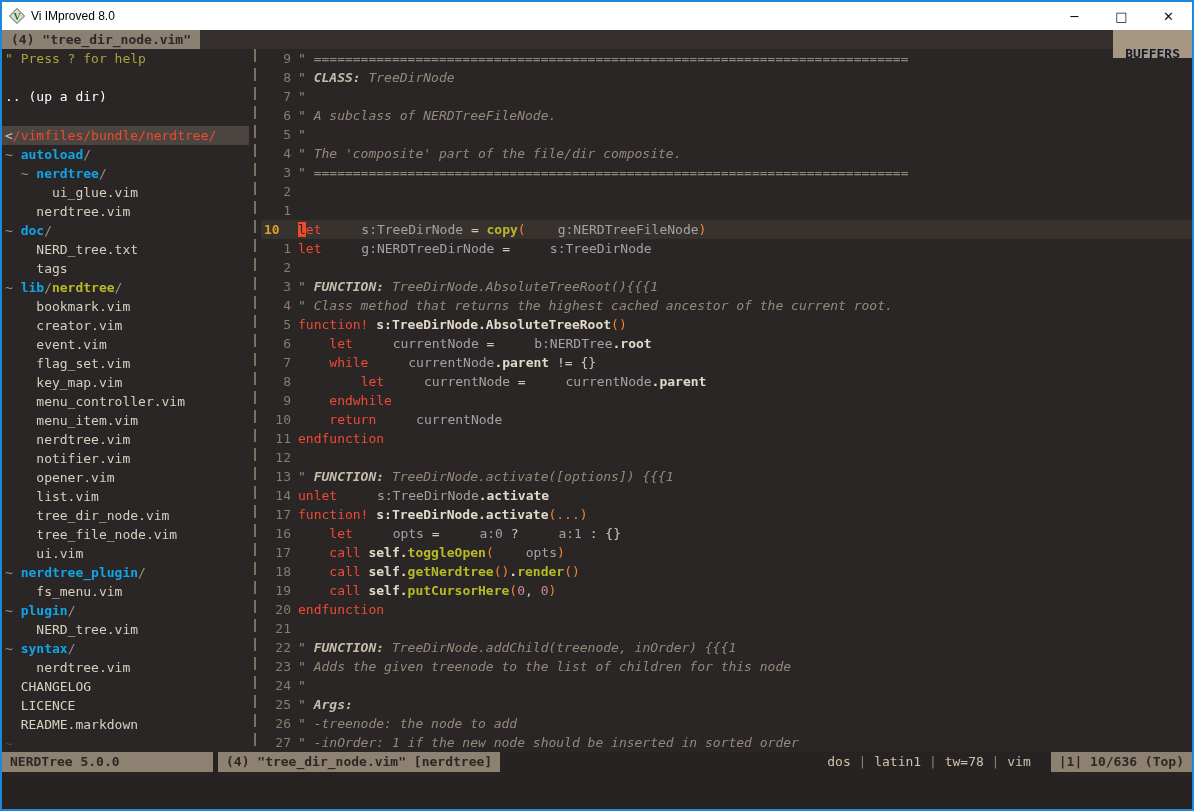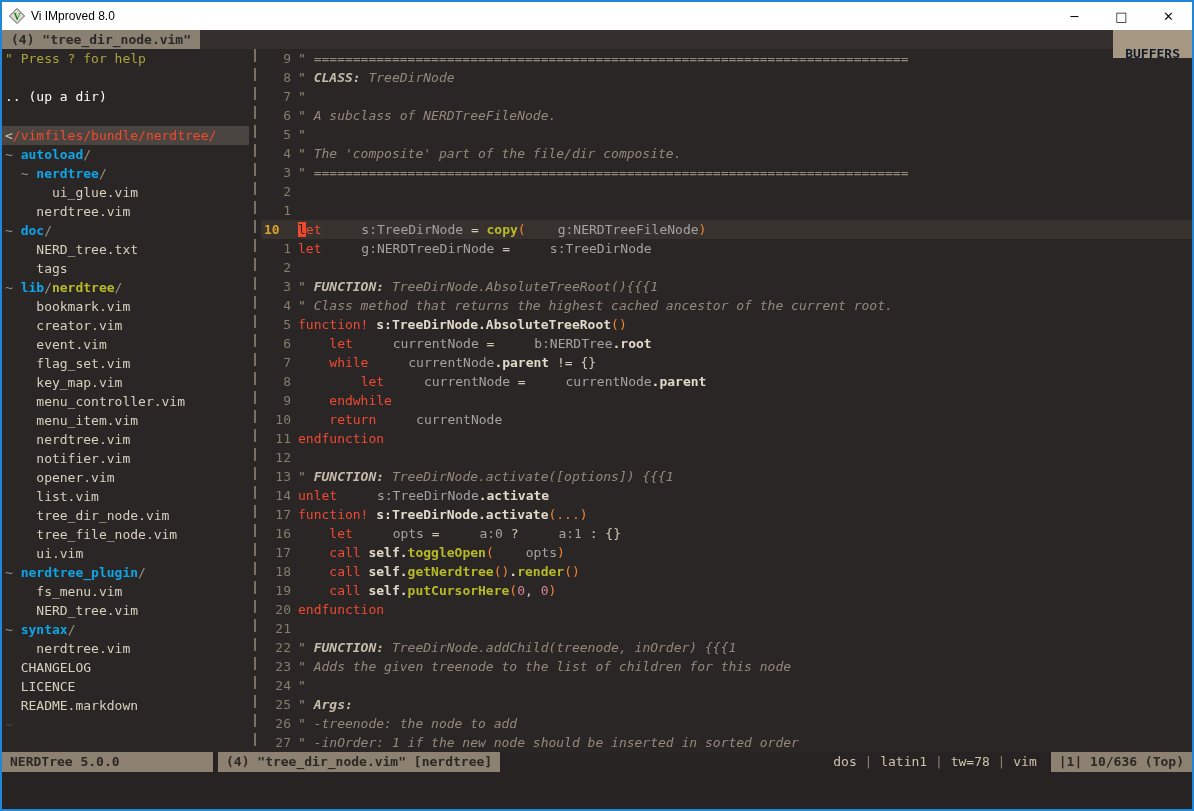--- a/index.html
+++ b/index.html
@@ -57,21 +57,21 @@
   .s-punct{color:#9b9082;}
   .s-root{color:#f14a2d;}
   .s-rootpunct{color:#d2c9b6;}
   .s-emptytilde{color:#4e4945;}
   
   .statusbar{height:20px;flex:none;display:flex;background:#262322;
     font-size:13px;line-height:20px;white-space:pre;}
   .seg-tan{background:#8d8272;color:#2b2723;font-weight:bold;padding:0 8px;box-sizing:border-box;}
   .nt-seg{width:211px;flex:none;}
   .seg-gap{width:5px;flex:none;background:#262322;}
-  .right-items{margin-left:auto;padding-right:14px;color:#cfc3ab;}
+  .right-items{margin-left:auto;padding-right:20px;color:#cfc3ab;}
   .sep-pipe{color:#8d8272;}
   
   .cmdline{height:37px;flex:none;background:#262322;}
 </style>
 </head>
 <body>
 
 <div class="window">
 
   <div class="titlebar">
@@ -124,20 +124,21 @@
         <div class="trow"><span class="s-punct">    </span><span class="s-file">menu_item.vim</span></div>
         <div class="trow"><span class="s-punct">    </span><span class="s-file">nerdtree.vim</span></div>
         <div class="trow"><span class="s-punct">    </span><span class="s-file">notifier.vim</span></div>
         <div class="trow"><span class="s-punct">    </span><span class="s-file">opener.vim</span></div>
         <div class="trow"><span class="s-punct">    </span><span class="s-file">list.vim</span></div>
         <div class="trow"><span class="s-punct">    </span><span class="s-file">tree_dir_node.vim</span></div>
         <div class="trow"><span class="s-punct">    </span><span class="s-file">tree_file_node.vim</span></div>
         <div class="trow"><span class="s-punct">    </span><span class="s-file">ui.vim</span></div>
         <div class="trow"><span class="s-punct">~ </span><span class="s-dir">nerdtree_plugin</span><span class="s-punct">/</span></div>
         <div class="trow"><span class="s-punct">    </span><span class="s-file">fs_menu.vim</span></div>
+        <div class="trow"><span class="s-punct">~ </span><span class="s-dir">plugin</span><span class="s-punct">/</span></div>
         <div class="trow"><span class="s-punct">    </span><span class="s-file">NERD_tree.vim</span></div>
         <div class="trow"><span class="s-punct">~ </span><span class="s-dir">syntax</span><span class="s-punct">/</span></div>
         <div class="trow"><span class="s-punct">    </span><span class="s-file">nerdtree.vim</span></div>
         <div class="trow"><span class="s-punct">  </span><span class="s-file">CHANGELOG</span></div>
         <div class="trow"><span class="s-punct">  </span><span class="s-file">LICENCE</span></div>
         <div class="trow"><span class="s-punct">  </span><span class="s-file">README.markdown</span></div>
         <div class="trow"><span class="s-emptytilde">~</span></div>
       </div>
     <div class="vsep"></div>
     <div class="editor" id="buffer-rows">

